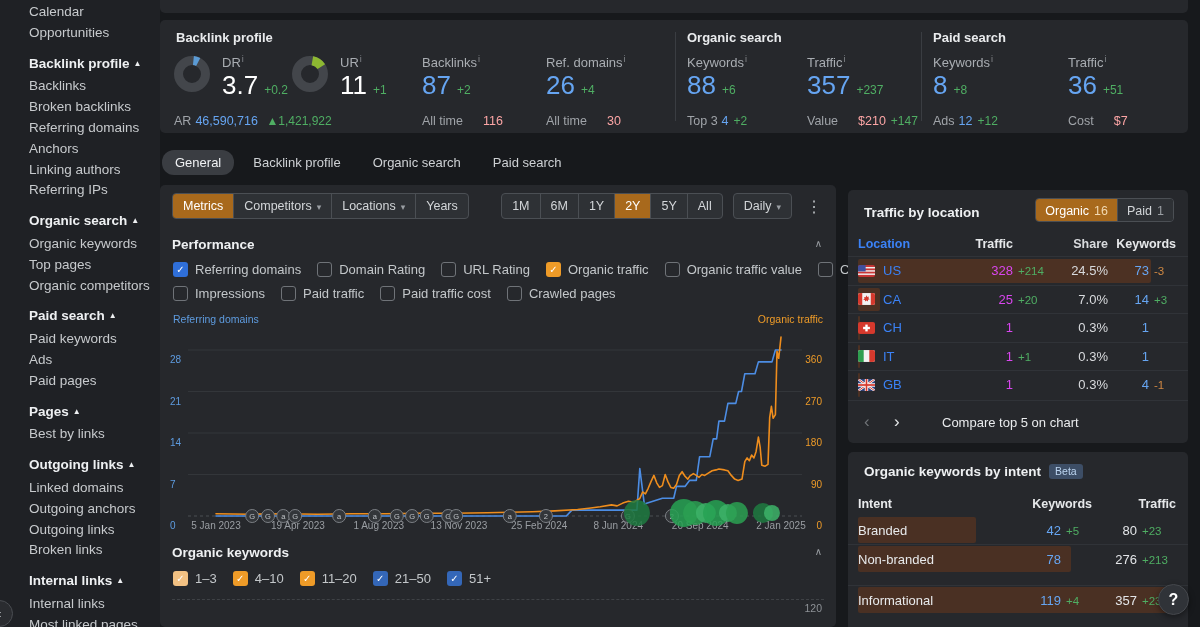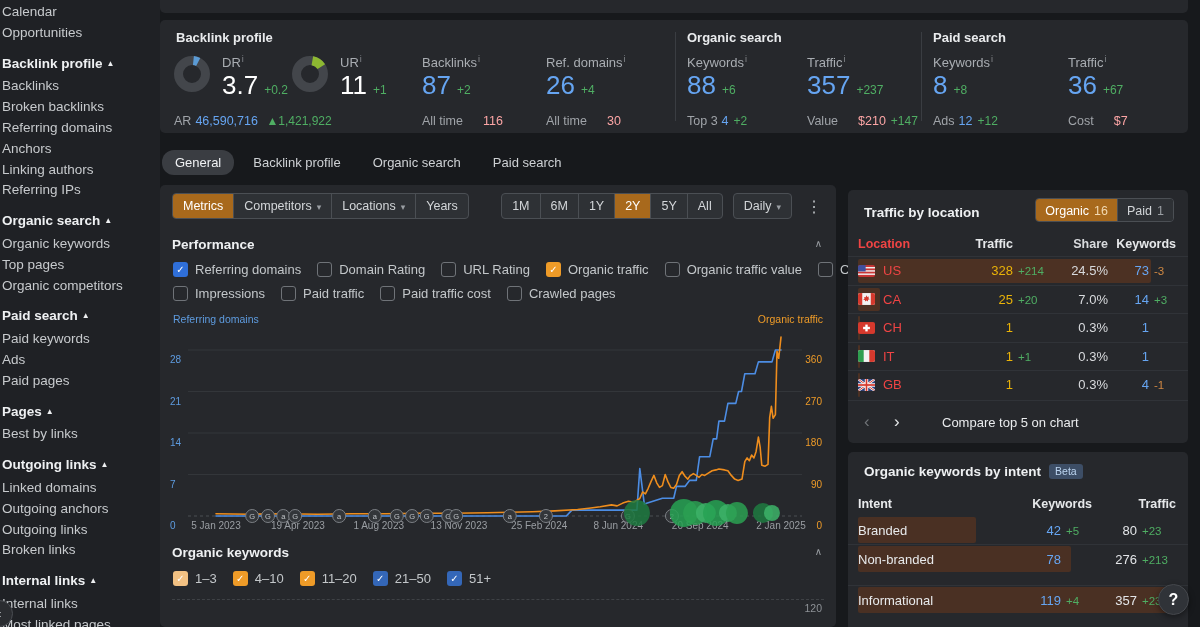--- a/index.html
+++ b/index.html
@@ -2,21 +2,21 @@
 <html><head>
 <meta charset="utf-8">
 <style>
   * { box-sizing: border-box; }
   html,body { margin:0; padding:0; width:1200px; height:627px; overflow:hidden; }
   body { background:#17191c; font-family:"Liberation Sans", sans-serif; color:#e9ebed; position:relative; font-size:13px; }
 
   .card { position:absolute; background:#26282c; border-radius:5px; }
 
   
-  .sidebar { position:absolute; left:0; top:0; width:160px; height:627px; background:#1f2125; padding:2px 0 0 2px; overflow:hidden; }
+  .sidebar { position:absolute; left:0; top:0; width:160px; height:627px; background:#1f2125; padding:2px 0 0 29px; overflow:hidden; }
   .side-item { font-size:13.5px; color:#c7cacd; line-height:20.8px; white-space:nowrap; cursor:pointer; }
   .side-header { font-size:13.5px; font-weight:bold; color:#eef0f2; line-height:20.8px; margin-top:10px; white-space:nowrap; }
   .side-header .arr { font-size:8px; position:relative; top:-2px; margin-left:4px; }
   .side-collapse { position:absolute; left:-14px; top:600px; width:27px; height:27px; border-radius:50%;
     background:#2a2c30; border:1px solid #4a4d52; color:#b9bdc1; text-align:center; line-height:25px; font-size:13px; }
 
   
   .sliver { position:absolute; left:160px; top:0; width:1028px; height:13px; background:#26282c; border-radius:0 0 5px 5px; }
 
   
@@ -72,25 +72,25 @@
   .tbtn { padding:4px 9px; font-size:12.5px; color:#d3d6d9; background:#2e3135; border-left:1px solid #4b4f54; line-height:16px; cursor:pointer; white-space:nowrap; }
   .tbtn:first-child { border-left:none; }
   .tbtn.sel { background:#a8691c; color:#fff; }
   .tbtn .cnt { margin-left:5px; color:#f2d9b2; }
   .tbtn .cnt2 { margin-left:5px; color:#9a9ea3; }
 
   .thead { display:flex; align-items:center; height:24px; padding:0 12px 0 10px; font-size:12.5px; font-weight:bold; color:#e6e8ea; }
   .trow { position:relative; display:flex; align-items:center; height:28.5px; padding:0 12px 0 10px; border-top:1px solid #303338; font-size:13px; }
   .trow .bar { position:absolute; left:10px; top:2px; bottom:2px; background:#4c3123; border-radius:2px; }
   .trow > span, .thead > span { position:relative; }
-  .c-name { flex:1; display:flex; align-items:center; gap:8px; color:#ef4444; }
+  .c-name { flex:1; display:flex; align-items:center; gap:8px; color:#3b82f6; }
   .flag { width:17px; height:12px; display:inline-block; border-radius:2px; overflow:hidden; line-height:0; }
   .flag svg { width:17px; height:12px; }
   .c-tr { width:76px; text-align:right; white-space:nowrap; }
-  .c-tr .v { display:inline-block; min-width:34px; color:#eab308; }
+  .c-tr .v { display:inline-block; min-width:34px; color:#d946ef; }
   .c-sh { width:54px; text-align:right; color:#d8dadd; margin-left:6px; }
   .c-kw { width:62px; text-align:right; white-space:nowrap; margin-left:6px; }
   .c-kw .v { display:inline-block; min-width:26px; color:#66a5f2; }
   .dsm { display:inline-block; width:30px; text-align:left; margin-left:5px; font-size:11.5px; color:#4fae63; }
   .dsm.neg { color:#cf8843; }
   .c-kw .dsm { width:22px; }
   .hdr-pad-tr { padding-right:35px; }
   .loc-foot { position:absolute; left:0; right:0; top:210px; border-top:1px solid #303338; height:43px; display:flex; align-items:center; padding:0 16px; }
   .pg { font-size:17px; width:30px; cursor:pointer; }
   .pg.prev { color:#6f7377; }
@@ -213,21 +213,21 @@
   <div class="sec-title" style="left:773px">Paid search</div>
 
   <div class="stat" style="left:773px;top:34px">
     <div class="stat-label"><span>Keywords</span><sup>i</sup></div>
     <div class="stat-num"><span class="big blue">8</span><span class="delta">+8</span></div>
   </div>
   <div class="sub" style="left:773px;top:94px"><span>Ads</span><span class="val-blue">12</span><span class="delta">+12</span></div>
 
   <div class="stat" style="left:908px;top:34px">
     <div class="stat-label"><span>Traffic</span><sup>i</sup></div>
-    <div class="stat-num"><span class="big blue">36</span><span class="delta">+67</span></div>
+    <div class="stat-num"><span class="big blue">36</span><span class="delta">+51</span></div>
   </div>
   <div class="sub" style="left:908px;top:94px"><span>Cost</span><span class="val">$7</span></div>
 </section>
 
 <nav class="tabs" id="tabs">
     <div class="tab sel">General</div>
     <div class="tab">Backlink profile</div>
     <div class="tab">Organic search</div>
     <div class="tab">Paid search</div>
   </nav>

